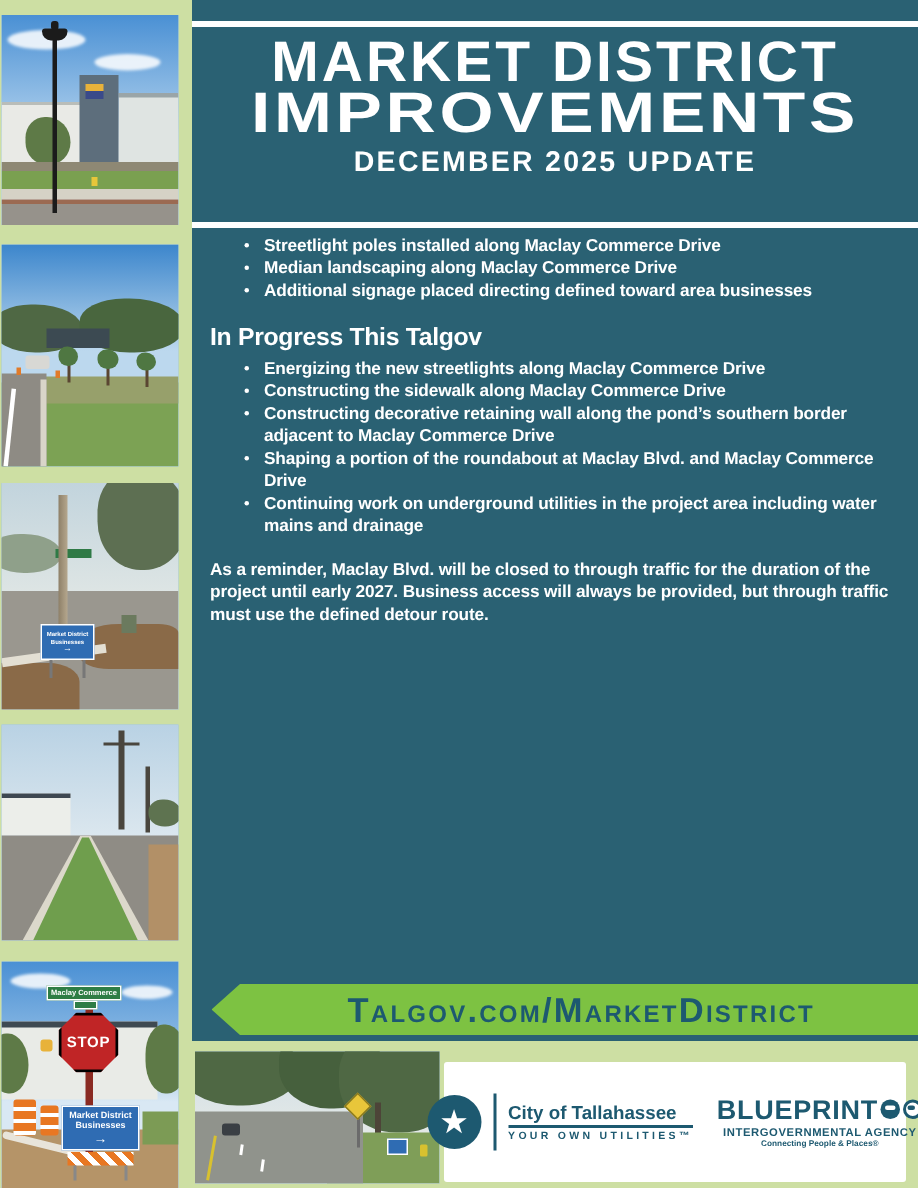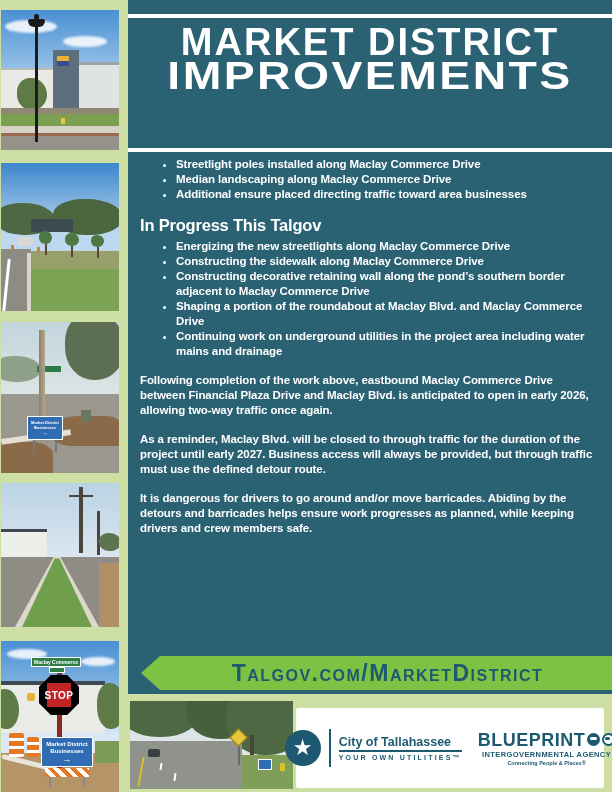--- a/index.html
+++ b/index.html
@@ -173,61 +173,60 @@
     <div class="abs" style="left:0;top:40px;width:104px;height:52px;background:#e9ebe7;border-top:4px solid #3f4a52;"></div>
     <div class="abs" style="left:26px;top:52px;width:8px;height:8px;background:#e8b23a;border-radius:2px;"></div>
     <div class="abs treeblob" style="left:-8px;top:48px;width:26px;height:40px;background:#5e7a47;"></div>
     <div class="abs treeblob" style="left:96px;top:42px;width:28px;height:46px;background:#5e7a47;"></div>
     <div class="abs" style="left:0;top:112px;width:118px;height:39px;background:#b59468;"></div>
     <div class="abs grass" style="left:94px;top:100px;width:24px;height:22px;background:#7c9b55;"></div>
     <div class="abs" style="left:0;top:120px;width:60px;height:5px;background:#e8e4da;transform:rotate(14deg);border-radius:3px;"></div>
     <div class="abs" style="left:56px;top:26px;width:5px;height:104px;background:#8a2a22;"></div>
     <div class="abs" style="left:30px;top:16px;width:50px;height:10px;background:#2e7d45;border:1px solid #fff;color:#fff;font-size:5px;font-weight:700;text-align:center;line-height:8px;">Maclay Commerce Dr</div>
     <div class="abs" style="left:48px;top:26px;width:16px;height:6px;background:#2e7d45;border:1px solid #fff;"></div>
-    <div class="abs" style="left:38px;top:34px;width:40px;height:40px;background:#c02526;border:8px solid #000000;clip-path:polygon(30% 0,70% 0,100% 30%,100% 70%,70% 100%,30% 100%,0 70%,0 30%);display:flex;align-items:center;justify-content:center;color:#fff;font-weight:800;font-size:10px;letter-spacing:0.5px;">STOP</div>
+    <div class="abs" style="left:38px;top:34px;width:40px;height:40px;background:#c02526;border:2px solid #000000;clip-path:polygon(30% 0,70% 0,100% 30%,100% 70%,70% 100%,30% 100%,0 70%,0 30%);display:flex;align-items:center;justify-content:center;color:#fff;font-weight:800;font-size:10px;letter-spacing:0.5px;">STOP</div>
     <div class="abs sign-blue" style="left:40px;top:96px;width:52px;height:30px;font-size:6px;line-height:7px;padding-top:3px;">
       <div>Market District</div>
       <div>Businesses</div>
       <div style="font-size:9px;line-height:9px;">→</div>
     </div>
     <div class="abs stripes" style="left:44px;top:127px;width:44px;height:9px;"></div>
     <div class="abs" style="left:48px;top:136px;width:2px;height:10px;background:#888;"></div>
     <div class="abs" style="left:82px;top:136px;width:2px;height:10px;background:#888;"></div>
     <div class="abs barrel" style="left:8px;top:92px;width:15px;height:24px;"></div>
     <div class="abs barrel" style="left:26px;top:96px;width:12px;height:20px;"></div>
   </div>
 
   <div class="main-panel">
     <div class="rule rule-top"></div>
     <div class="masthead">
       <div class="title-1">MARKET DISTRICT</div>
       <div class="title-2">IMPROVEMENTS</div>
+      <div class="subtitle">DECEMBER 2025 UPDATE</div>
     </div>
     <div class="rule rule-bottom"></div>
 
     <div class="content">
 
       <ul>
         <li>Streetlight poles installed along Maclay Commerce Drive</li>
         <li>Median landscaping along Maclay Commerce Drive</li>
-        <li>Additional ensure placed directing traffic toward area businesses</li>
+        <li>Additional signage placed directing defined toward area businesses</li>
       </ul>
 
       <h2>In Progress This Talgov</h2>
       <ul>
         <li>Energizing the new streetlights along Maclay Commerce Drive</li>
         <li>Constructing the sidewalk along Maclay Commerce Drive</li>
         <li>Constructing decorative retaining wall along the pond’s southern border adjacent to Maclay Commerce Drive</li>
         <li>Shaping a portion of the roundabout at Maclay Blvd. and Maclay Commerce Drive</li>
         <li>Continuing work on underground utilities in the project area including water mains and drainage</li>
       </ul>
 
-      <p class="para">Following completion of the work above, eastbound Maclay Commerce Drive between Financial Plaza Drive and Maclay Blvd. is anticipated to open in early 2026, allowing two-way traffic once again.</p>
       <p class="para">As a reminder, Maclay Blvd. will be closed to through traffic for the duration of the project until early 2027. Business access will always be provided, but through traffic must use the defined detour route.</p>
-      <p class="para">It is dangerous for drivers to go around and/or move barricades. Abiding by the detours and barricades helps ensure work progresses as planned, while keeping drivers and crew members safe.</p>
     </div>
   </div>
 
   <div class="banner">
     <span class="banner-text">Talgov.com/MarketDistrict</span>
   </div>
 
   <div class="photo p6">
     <div class="abs" style="left:0;top:0;right:0;bottom:0;background:linear-gradient(180deg,#cfdde8 0%,#e2e8e6 55%);"></div>
     <div class="abs treeblob" style="left:-10px;top:-14px;width:80px;height:50px;"></div>

